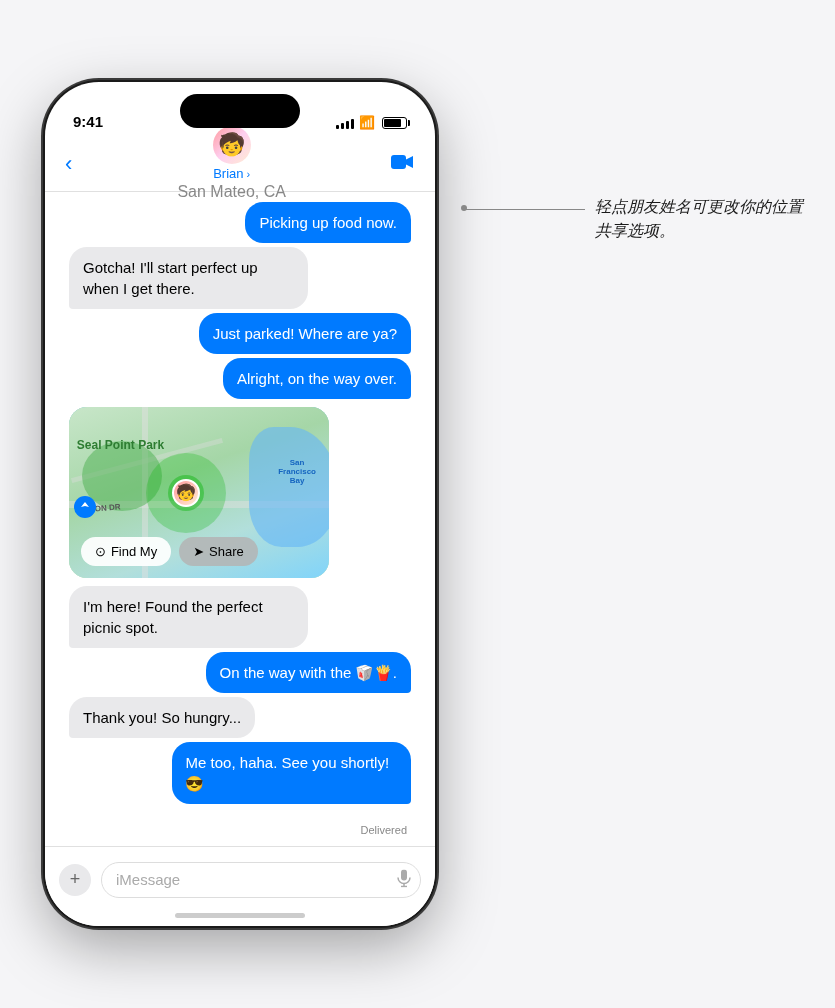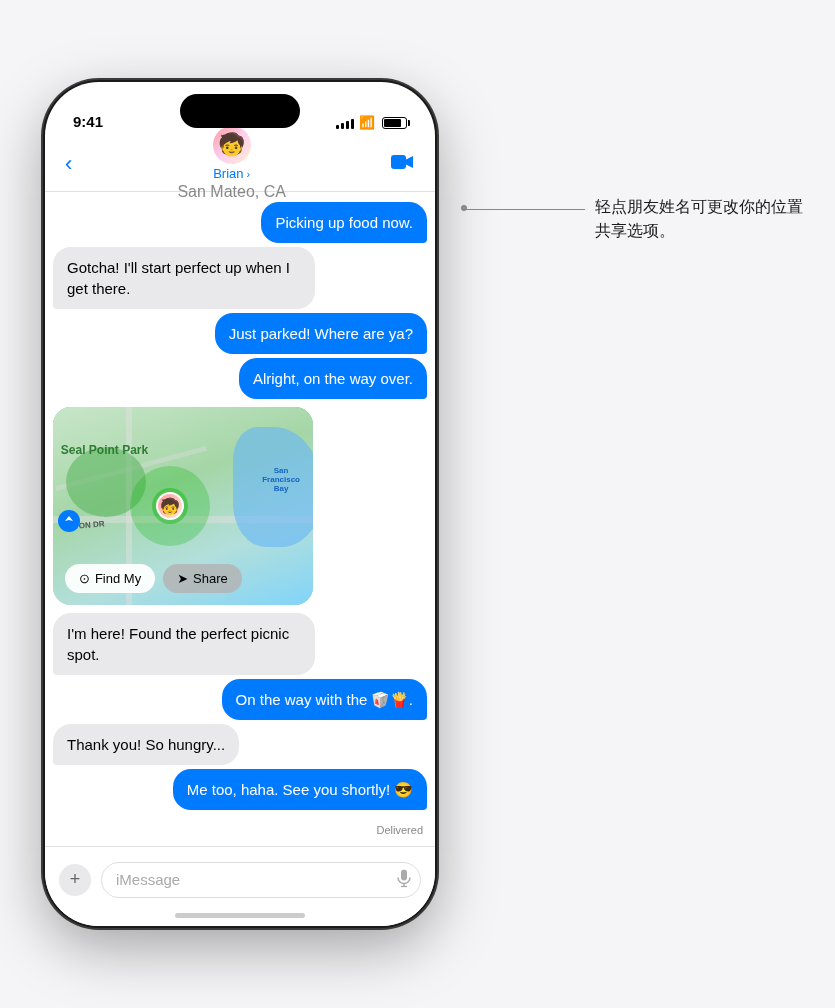--- a/index.html
+++ b/index.html
@@ -168,21 +168,21 @@
       font-size: 22px;
     }
     
     .messages-area {
       position: absolute;
       top: 110px;
       left: 0;
       right: 0;
       bottom: 80px;
       overflow-y: auto;
-      padding: 10px 8px;
+      padding: 10px 24px;
       display: flex;
       flex-direction: column;
       gap: 4px;
     }
     .msg-bubble {
       max-width: 70%;
       padding: 10px 14px;
       border-radius: 18px;
       font-size: 15px;
       line-height: 1.4;
@@ -309,21 +309,21 @@
       backdrop-filter: blur(4px);
     }
     .map-btn.share {
       background: rgba(180,180,180,0.85);
     }
     
     .status-delivered {
       font-size: 11px;
       color: #888;
       align-self: flex-end;
-      margin-top: 14px;
+      margin-top: 20px;
       margin-right: 4px;
     }
     
     .input-bar {
       position: absolute;
       bottom: 0;
       left: 0;
       right: 0;
       height: 80px;
       background: rgba(255,255,255,0.95);
@@ -382,20 +382,21 @@
       background: #000;
       border-radius: 3px;
       opacity: 0.2;
     }
     
     .callout {
       position: absolute;
       right: 30px;
       top: 185px;
       width: 220px;
+      font-style: italic;
     }
     .callout-text {
       font-size: 16px;
       color: #1a1a1a;
       line-height: 1.5;
     }
     .callout-line {
       position: absolute;
       left: -130px;
       top: 14px;

